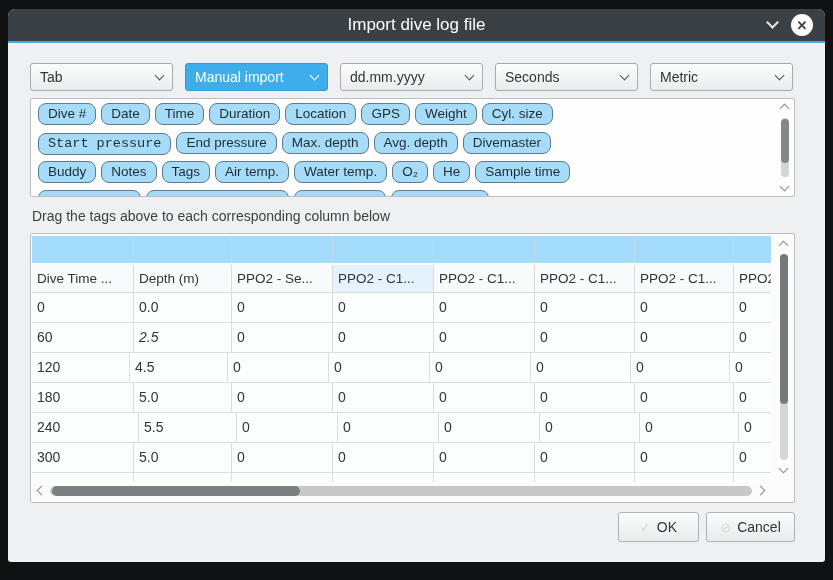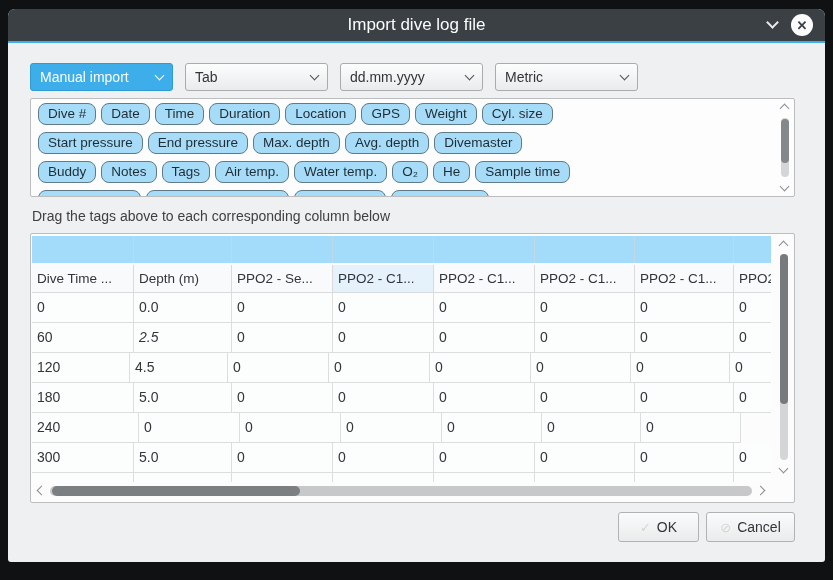--- a/index.html
+++ b/index.html
@@ -99,42 +99,46 @@
       <span class="close-btn">
           <span>✕</span>
         </span>
     </div>
   </div>
   <div class="accent"></div>
 
   <div class="content">
 
     <div class="dropdown-row">
+        <div class="combo">
+          <div class="combo-label">Tab</div>
+          <div class="cchev"></div>
+        </div>
         <div class="combo primary">
           <div class="combo-label">Manual import</div>
           <div class="cchev"></div>
         </div>
         <div class="combo">
-          <div class="combo-label">Tab</div>
-          <div class="cchev"></div>
-        </div>
-        <div class="combo">
           <div class="combo-label">dd.mm.yyyy</div>
+          <div class="cchev"></div>
+        </div>
+        <div class="combo">
+          <div class="combo-label">Seconds</div>
           <div class="cchev"></div>
         </div>
         <div class="combo">
           <div class="combo-label">Metric</div>
           <div class="cchev"></div>
         </div>
       </div>
 
     <div class="tag-panel">
       <div id="tag-rows">
           <div class="tag-row"><div class="tag" style="display: inline-block;">Dive #</div><div class="tag" style="display: inline-block;">Date</div><div class="tag" style="display: inline-block;">Time</div><div class="tag" style="display: inline-block;">Duration</div><div class="tag" style="display: inline-block;">Location</div><div class="tag" style="display: inline-block;">GPS</div><div class="tag" style="display: inline-block;">Weight</div><div class="tag" style="display: inline-block;">Cyl. size</div></div>
-          <div class="tag-row"><div class="tag" style="display: inline-block;">Start pressure</div><div class="tag" style="display: inline-block;">End pressure</div><div class="tag" style="display: inline-block;">Max. depth</div><div class="tag" style="display: inline-block;">Avg. depth</div><div class="tag" style="display: inline-block;">Divemaster</div></div>
+          <div class="tag-row"><div class="tag" style="display: inline-block; font-family: Liberation Mono, monospace;">Start pressure</div><div class="tag" style="display: inline-block;">End pressure</div><div class="tag" style="display: inline-block;">Max. depth</div><div class="tag" style="display: inline-block;">Avg. depth</div><div class="tag" style="display: inline-block;">Divemaster</div></div>
           <div class="tag-row"><div class="tag" style="display: inline-block;">Buddy</div><div class="tag" style="display: inline-block;">Notes</div><div class="tag" style="display: inline-block;">Tags</div><div class="tag" style="display: inline-block;">Air temp.</div><div class="tag" style="display: inline-block;">Water temp.</div><div class="tag" style="display: inline-block;">O₂</div><div class="tag" style="display: inline-block;">He</div><div class="tag" style="display: inline-block;">Sample time</div></div>
           <div class="tag-row"><div class="tag" style="display: inline-block;">Sample depth</div><div class="tag" style="display: inline-block;">Sample temperature</div><div class="tag" style="display: inline-block;">Sample pO₂</div><div class="tag" style="display: inline-block;">Sample CNS</div></div>
         </div>
       <div class="vscroll">
         <span class="sc-chev up"></span>
         <span class="sc-track"></span>
         <span class="sc-thumb"></span>
         <span class="sc-chev down"></span>
       </div>
     </div>
@@ -199,20 +203,21 @@
               <div class="dcell" style="width: 98px;">5.0</div>
               <div class="dcell" style="width: 101px;">0</div>
               <div class="dcell" style="width: 101px;">0</div>
               <div class="dcell" style="width: 101px;">0</div>
               <div class="dcell" style="width: 100px;">0</div>
               <div class="dcell" style="width: 99px;">0</div>
               <div class="dcell" style="width: 100px;">0</div>
             </div>
             <div class="data-row">
               <div class="dcell" style="width: 107px;">240</div>
+              <div class="dcell" style="width: 98px;">5.5</div>
               <div class="dcell" style="width: 101px;">0</div>
               <div class="dcell" style="width: 101px;">0</div>
               <div class="dcell" style="width: 101px;">0</div>
               <div class="dcell" style="width: 100px;">0</div>
               <div class="dcell" style="width: 99px;">0</div>
               <div class="dcell" style="width: 100px;">0</div>
             </div>
             <div class="data-row">
               <div class="dcell" style="width: 102px;">300</div>
               <div class="dcell" style="width: 98px;">5.0</div>

